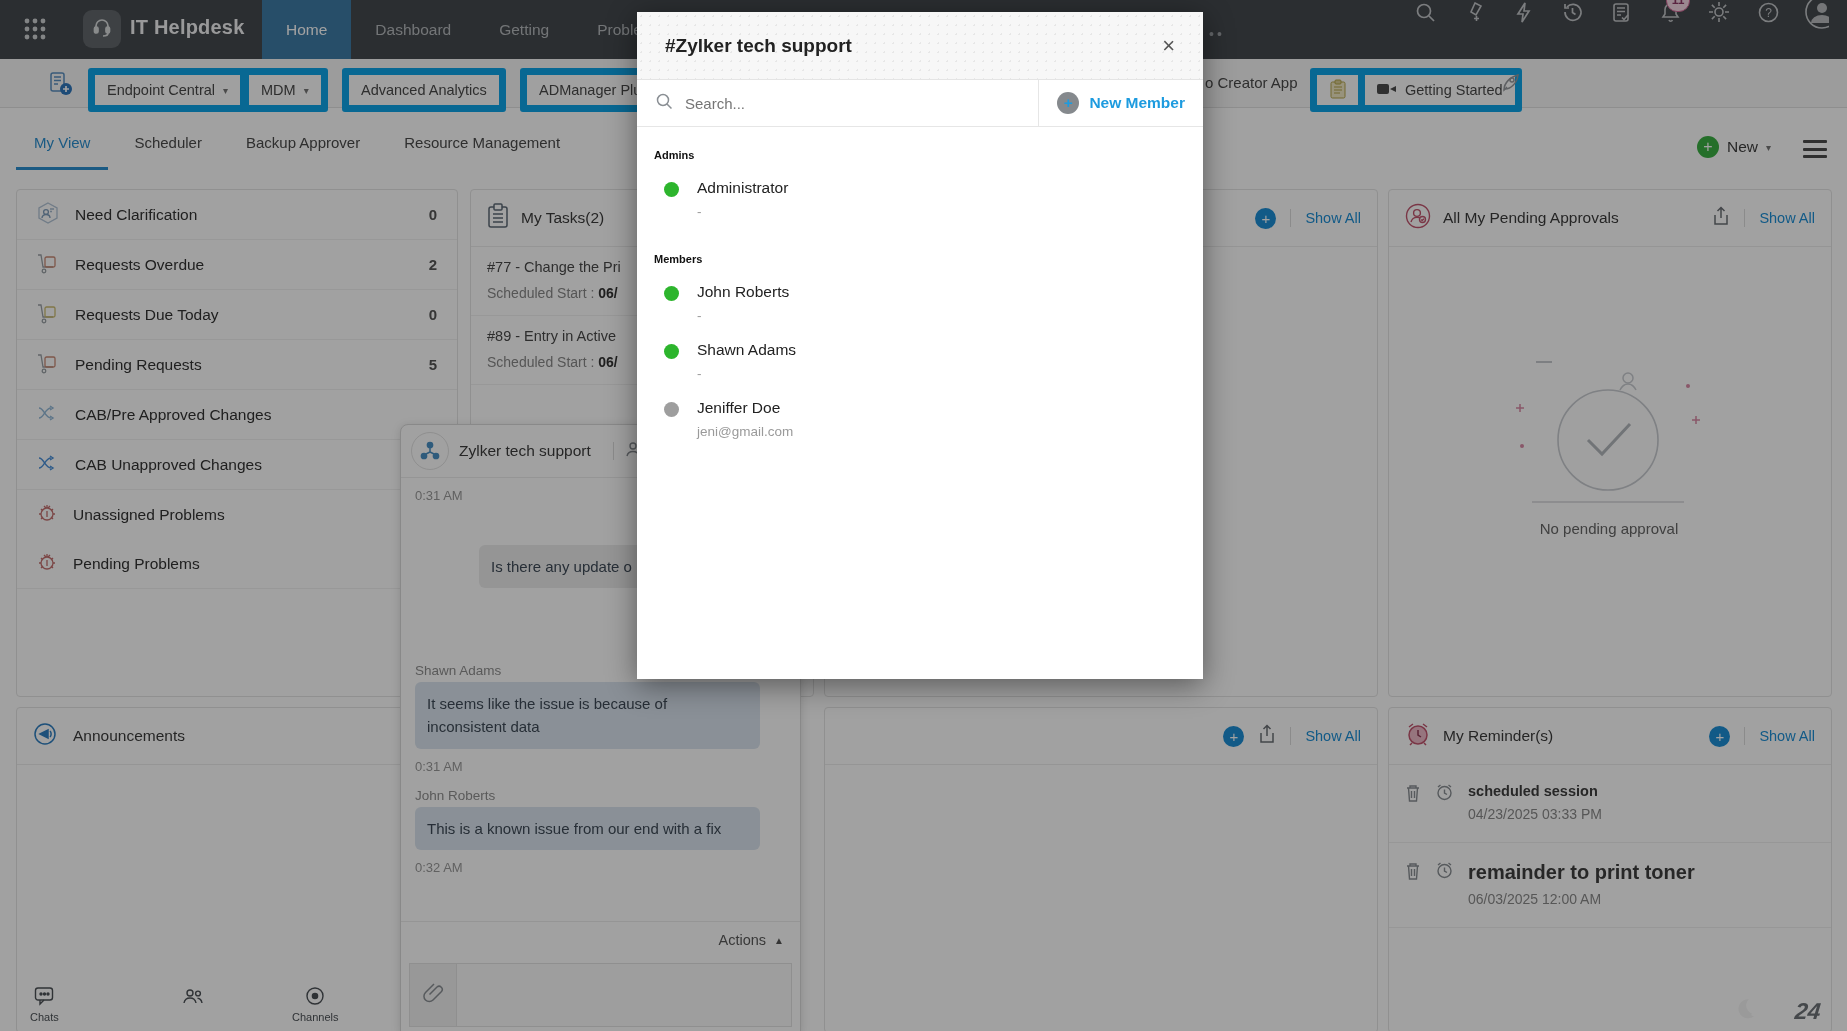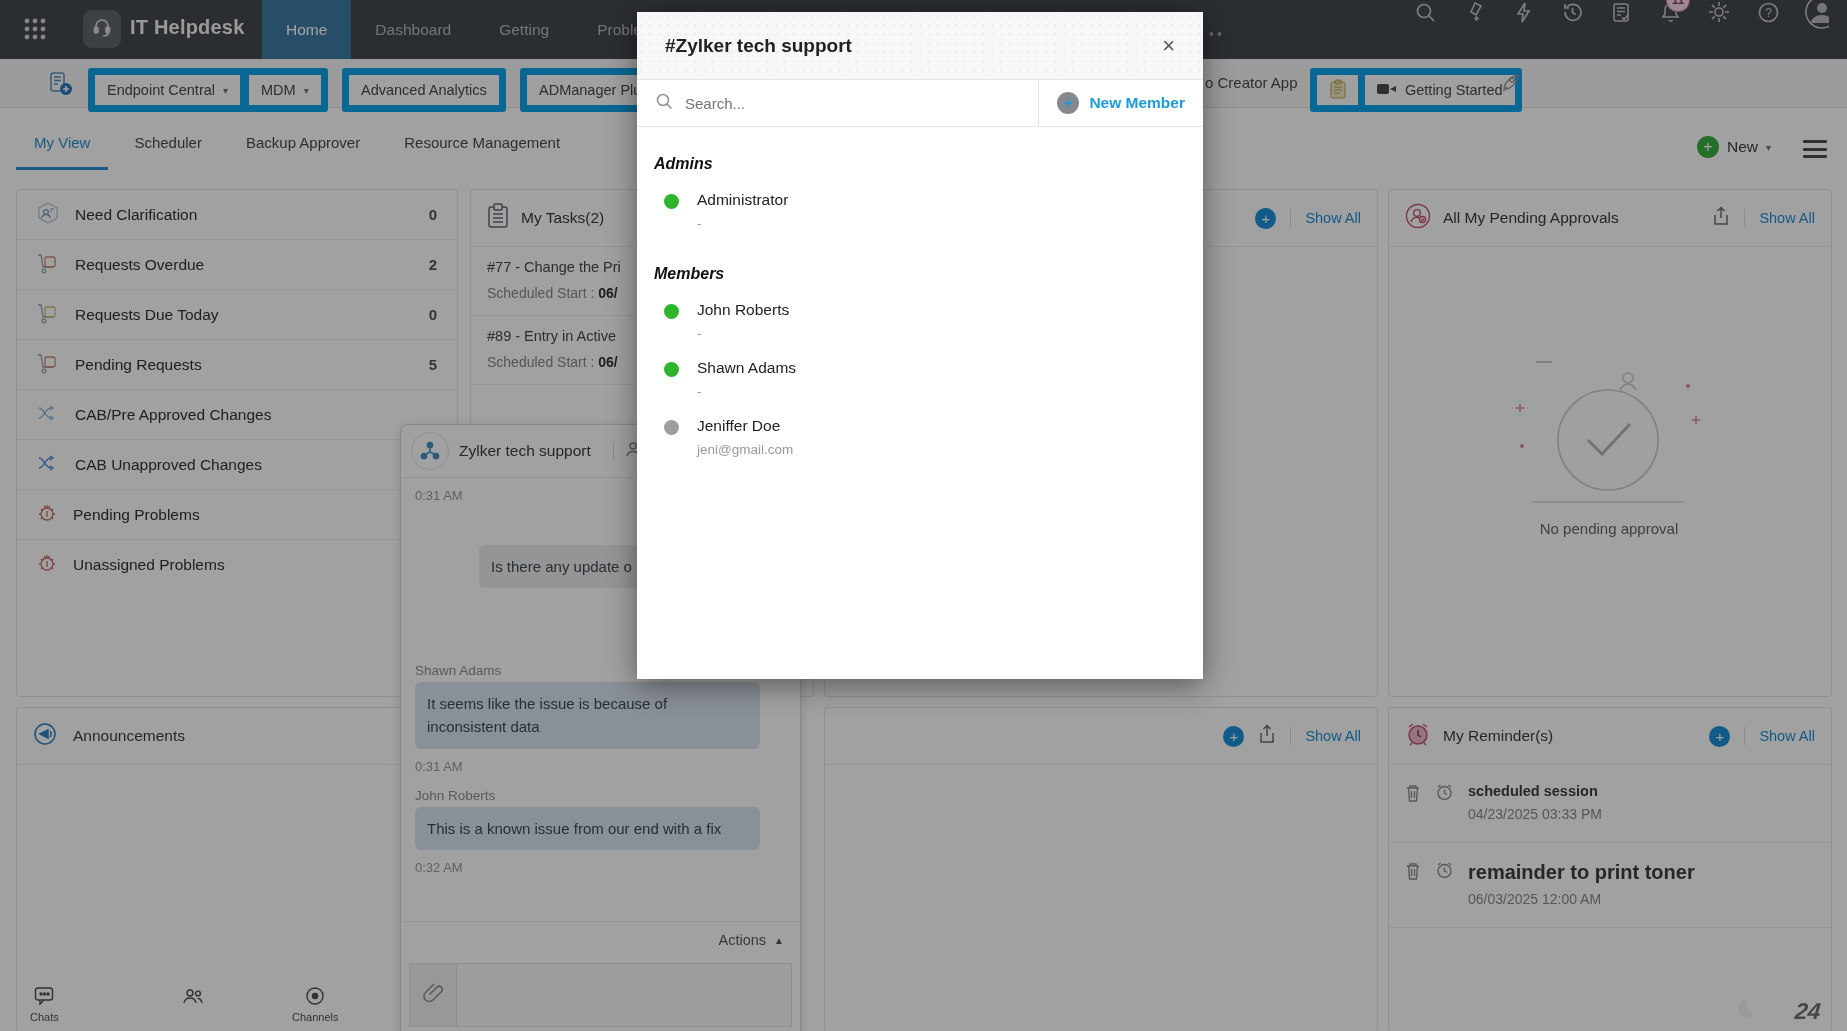--- a/index.html
+++ b/index.html
@@ -68,21 +68,21 @@
   .modal{position:absolute;left:637px;top:12px;width:566px;height:667px;background:#fff;z-index:60;
          box-shadow:0 6px 28px rgba(0,0,0,.45);}
   .modal-head{height:67px;background:#f7f7f7;background-image:radial-gradient(#e7e7e7 1px,transparent 1px);background-size:9px 9px;
               display:flex;align-items:center;padding:0 28px;border-bottom:1px solid #e4e4e4;}
   .modal-title{font-size:19px;font-weight:bold;color:#222;}
   .modal-x{margin-left:auto;font-size:22px;color:#555;cursor:pointer;line-height:1;}
   .modal-search{height:46px;display:flex;align-items:center;border-bottom:1px solid #e6e6e6;}
   .modal-search input{flex:1;border:none;outline:none;font-size:15px;color:#333;font-family:"Liberation Sans",sans-serif;background:transparent;}
   .nm{display:flex;align-items:center;gap:10px;padding:0 18px;border-left:1px solid #e6e6e6;height:100%;cursor:pointer;}
   .nm span{color:#1d9bdf;font-size:15.5px;font-weight:bold;}
-  .sect-head{font-size:16px;font-weight:bold;color:#111;margin:28px 0 4px 17px;font-style:italic;}
+  .sect-head{font-size:11px;font-weight:bold;color:#111;margin:22px 0 4px 17px;}
   .member{position:relative;padding:14px 0 4px 60px;}
   .dot{position:absolute;left:27px;top:17px;width:15px;height:15px;border-radius:50%;}
   .dot.online{background:#2db52d;}
   .dot.offline{background:#9e9e9e;}
   .mname{font-size:15.5px;color:#222;}
   .mdetail{font-size:13.5px;color:#9a9a9a;margin-top:7px;}
   
   .dock-item{position:absolute;top:986px;display:flex;flex-direction:column;align-items:center;gap:3px;color:#4c5156;
              font-size:11px;cursor:pointer;z-index:1;}
   .empty-ill{position:absolute;left:1508px;top:350px;width:200px;height:160px;z-index:1;}
@@ -310,34 +310,34 @@
       <span class="cnt"></span>
     </div>
     <div class="srow">
       <span><svg width="22" height="18" fill="none" stroke="#4a90d9" stroke-width="1.4">
             <path d="M2 4c5 0 6 10 12 10M2 14c5 0 6-10 12-10"></path>
             <path d="M13 2l3 2-3 2M13 12l3 2-3 2"></path>
           </svg></span>
       <span>CAB Unapproved Changes</span>
       <span class="cnt"></span>
     </div>
-    <div class="srow">
-      <span><svg width="20" height="22" fill="none" stroke="#c4706f" stroke-width="1.3">
-            <circle cx="10" cy="12" r="6"></circle>
-            <path d="M10 6V3M7 4l2 2M13 4l-2 2M2 12h2M16 12h2M4 7l2 2M16 7l-2 2M4 17l2-2M16 17l-2-2M10 9v6"></path>
-          </svg></span>
-      <span>Pending Problems</span>
-      <span class="cnt"></span>
-    </div>
     <div class="srow" style="border-bottom:none;">
       <span><svg width="20" height="22" fill="none" stroke="#c4706f" stroke-width="1.3">
             <circle cx="10" cy="12" r="6"></circle>
             <path d="M10 6V3M7 4l2 2M13 4l-2 2M2 12h2M16 12h2M4 7l2 2M16 7l-2 2M4 17l2-2M16 17l-2-2M10 9v6"></path>
           </svg></span>
       <span>Unassigned Problems</span>
+      <span class="cnt"></span>
+    </div>
+    <div class="srow">
+      <span><svg width="20" height="22" fill="none" stroke="#c4706f" stroke-width="1.3">
+            <circle cx="10" cy="12" r="6"></circle>
+            <path d="M10 6V3M7 4l2 2M13 4l-2 2M2 12h2M16 12h2M4 7l2 2M16 7l-2 2M4 17l2-2M16 17l-2-2M10 9v6"></path>
+          </svg></span>
+      <span>Pending Problems</span>
       <span class="cnt"></span>
     </div>
   </div>
 
   <div class="card" style="left:470px;top:189px;width:342px;height:506px;">
     <div class="card-head">
       <span>
         <svg width="22" height="26" fill="none" stroke="#5f6b77" stroke-width="1.5">
             <rect x="2" y="4" width="18" height="20" rx="2"></rect>
             <rect x="7" y="1" width="8" height="6" rx="1" fill="#fff"></rect>

